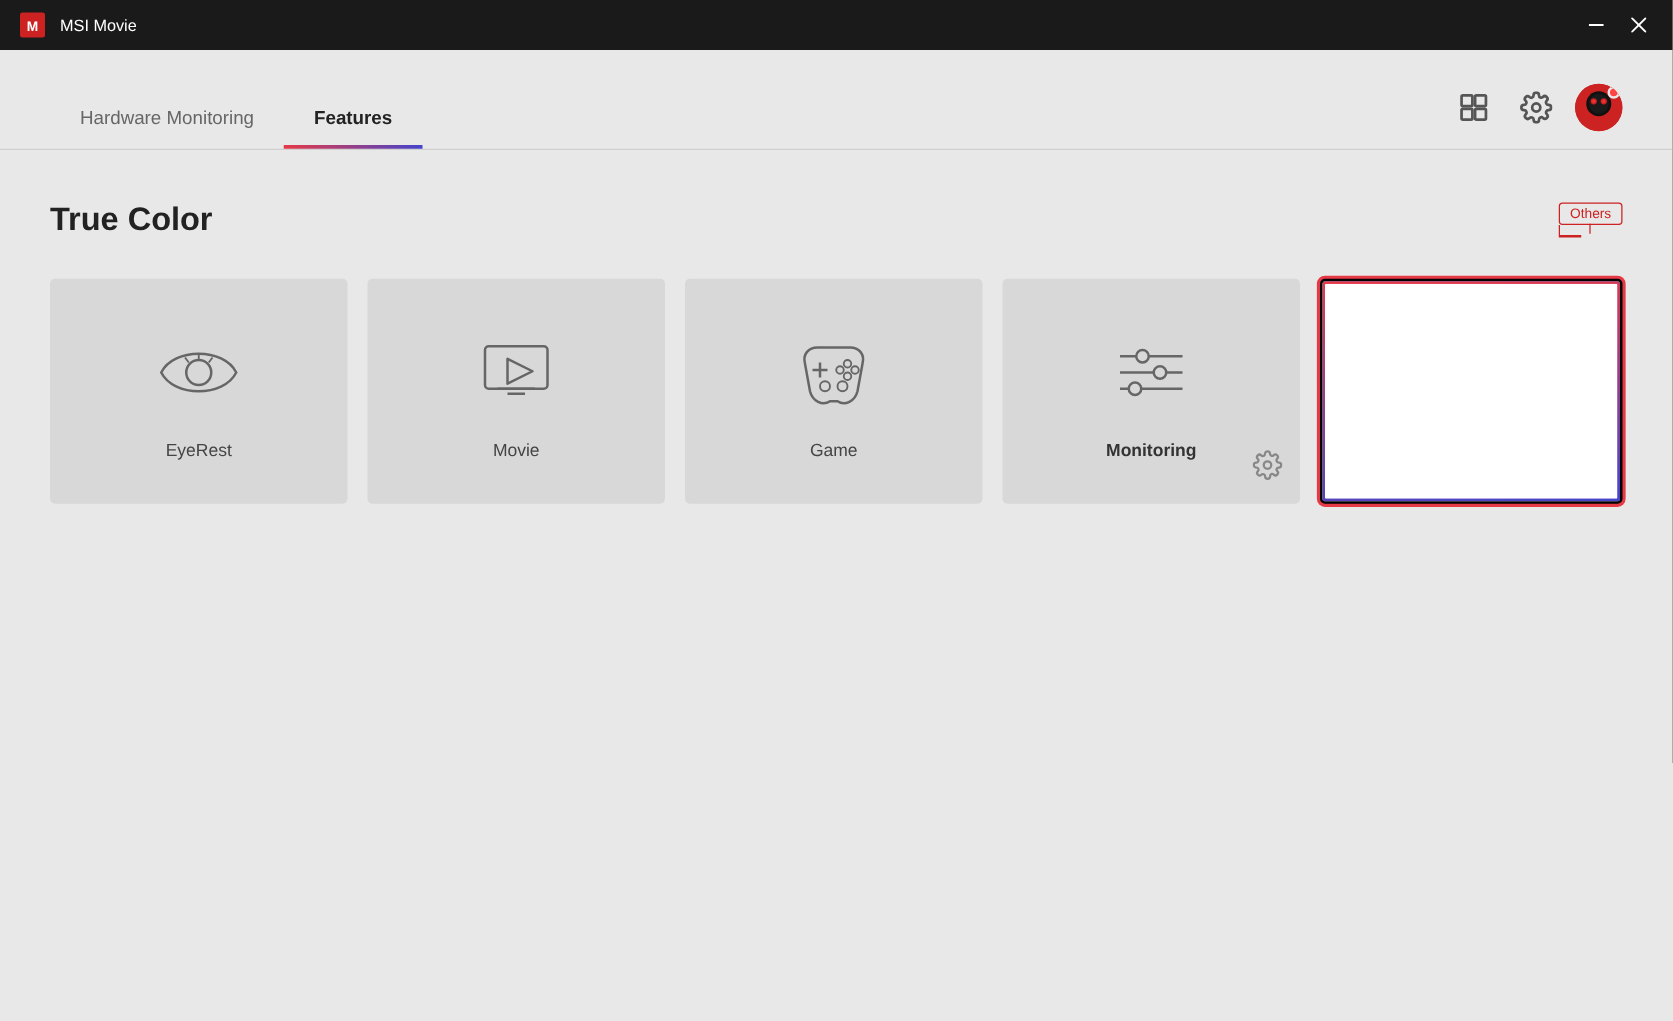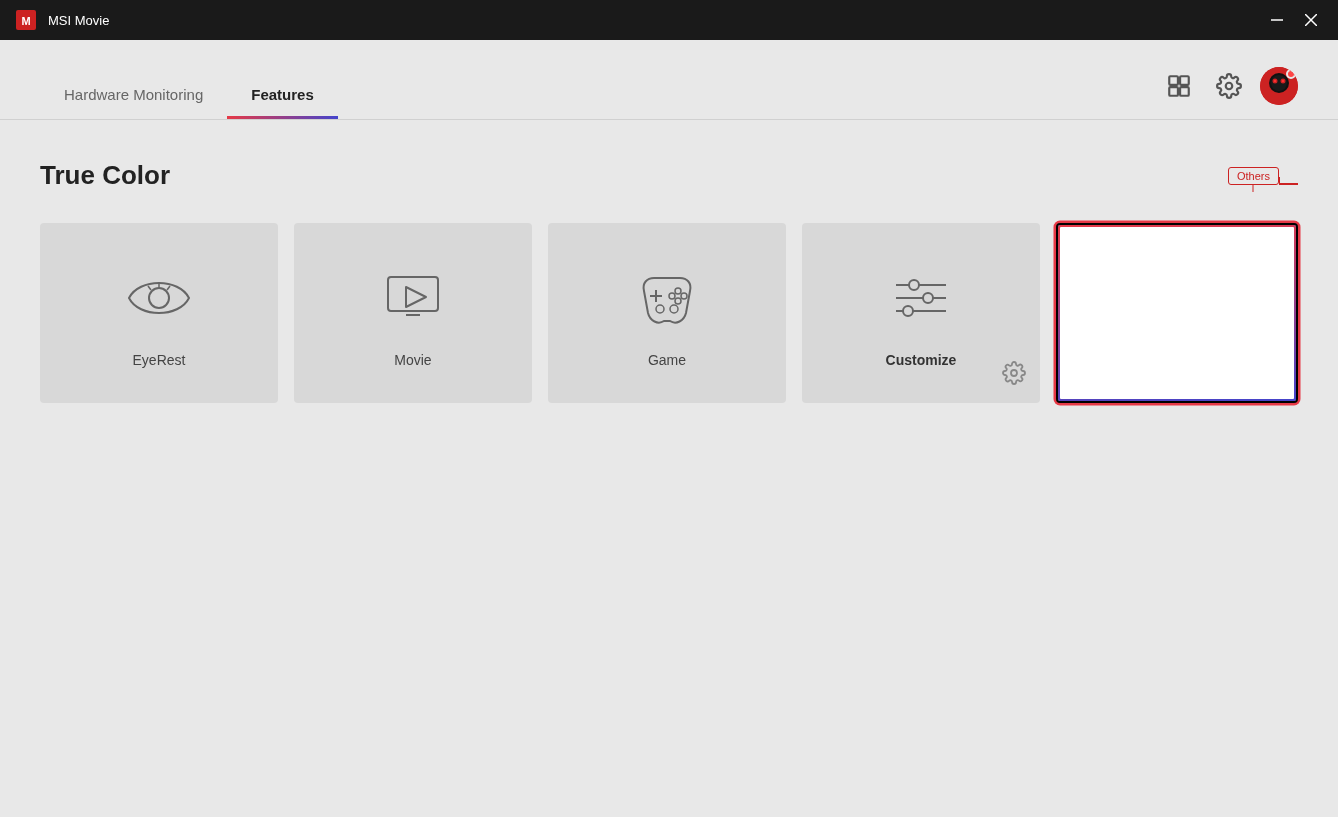--- a/index.html
+++ b/index.html
@@ -330,21 +330,21 @@
         </div>
         <div class="avatar-dot"></div>
       </div>
     </div>
   </div>
 
   <div class="content-area">
 
     <div class="section-header">
       <h2 class="section-title">True Color</h2>
-      <div style="position: relative; display: flex; align-items: flex-end;">
+      <div style="position: relative; display: flex; flex-direction: column; align-items: flex-start;">
         <span class="others-badge">Others</span>
         <div style="width:1px; height:8px; background:#cc2222; margin-top:0;"></div>
         <div style="width:18px; height:2px; background:#cc2222;"></div>
       </div>
     </div>
 
     <div class="cards-grid">
 
       <div class="card">
         <div class="card-icon">
@@ -405,21 +405,21 @@
 
             <line x1="10" y1="22" x2="60" y2="22" stroke="#666" stroke-width="2"></line>
             <line x1="10" y1="35" x2="60" y2="35" stroke="#666" stroke-width="2"></line>
             <line x1="10" y1="48" x2="60" y2="48" stroke="#666" stroke-width="2"></line>
 
             <circle cx="28" cy="22" r="5" stroke="#666" stroke-width="2" fill="#d8d8d8"></circle>
             <circle cx="42" cy="35" r="5" stroke="#666" stroke-width="2" fill="#d8d8d8"></circle>
             <circle cx="22" cy="48" r="5" stroke="#666" stroke-width="2" fill="#d8d8d8"></circle>
           </svg>
         </div>
-        <span class="card-label bold">Customize</span>
+        <span class="card-label bold">Monitoring</span>
         <div class="card-gear">
           <svg viewBox="0 0 24 24">
             <circle cx="12" cy="12" r="3"></circle>
             <path d="M19.4 15a1.65 1.65 0 0 0 .33 1.82l.06.06a2 2 0 0 1-2.83 2.83l-.06-.06a1.65 1.65 0 0 0-1.82-.33 1.65 1.65 0 0 0-1 1.51V21a2 2 0 0 1-4 0v-.09A1.65 1.65 0 0 0 9 19.4a1.65 1.65 0 0 0-1.82.33l-.06.06a2 2 0 0 1-2.83-2.83l.06-.06A1.65 1.65 0 0 0 4.68 15a1.65 1.65 0 0 0-1.51-1H3a2 2 0 0 1 0-4h.09A1.65 1.65 0 0 0 4.6 9a1.65 1.65 0 0 0-.33-1.82l-.06-.06a2 2 0 0 1 2.83-2.83l.06.06A1.65 1.65 0 0 0 9 4.68a1.65 1.65 0 0 0 1-1.51V3a2 2 0 0 1 4 0v.09a1.65 1.65 0 0 0 1 1.51 1.65 1.65 0 0 0 1.82-.33l.06-.06a2 2 0 0 1 2.83 2.83l-.06.06A1.65 1.65 0 0 0 19.4 9a1.65 1.65 0 0 0 1.51 1H21a2 2 0 0 1 0 4h-.09a1.65 1.65 0 0 0-1.51 1z"></path>
           </svg>
         </div>
       </div>
 
       <div class="card default-card" style="border: 2.5px solid; border-image: none; outline: none; box-shadow: 0 0 0 2.5px #e63946, inset 0 0 0 2.5px #4444cc; background: #ffffff;">
         <div style="position:absolute; top:0; left:0; right:0; bottom:0; border-radius:3px; pointer-events:none; border: 2.5px solid transparent; background: linear-gradient(white, white) padding-box, linear-gradient(175deg, #e63946 0%, #4444cc 100%) border-box;"></div>

